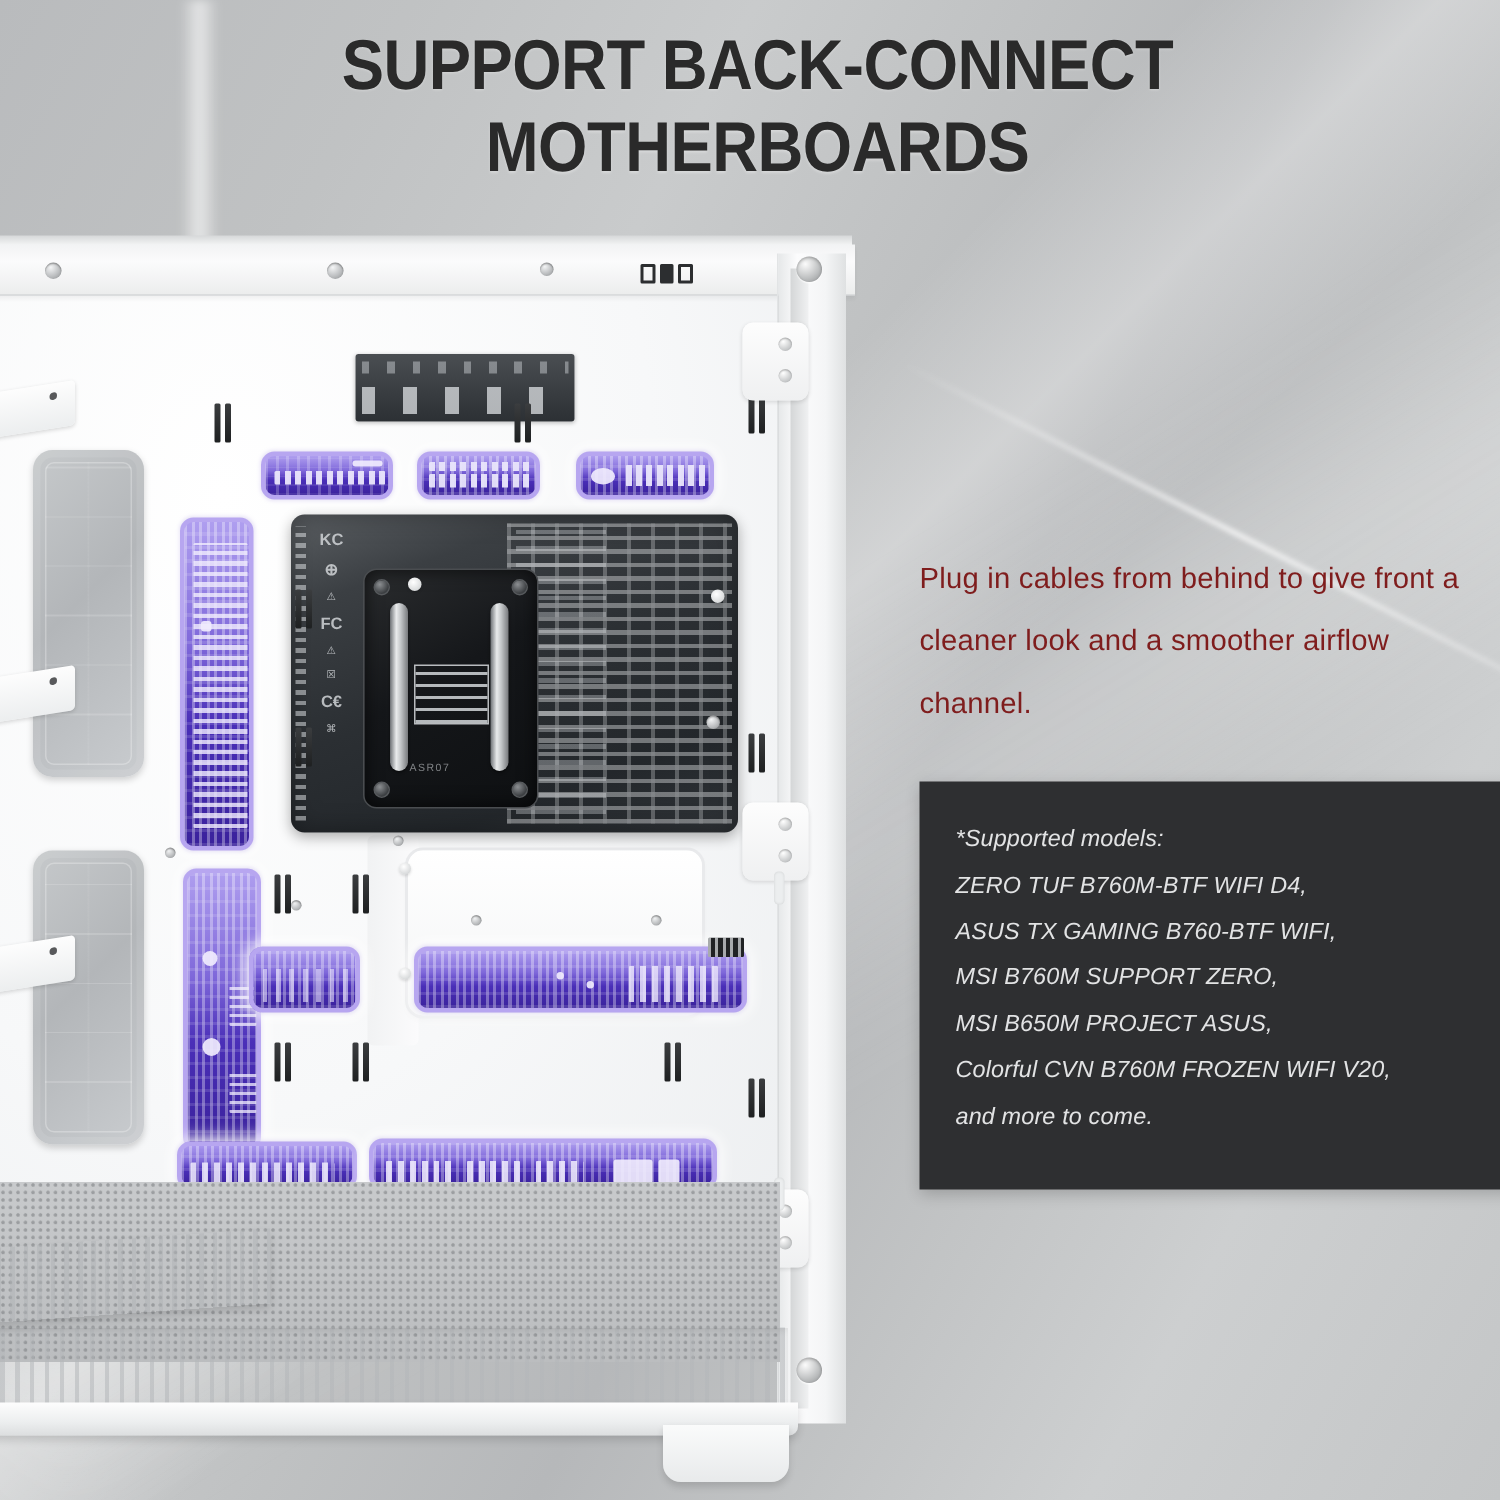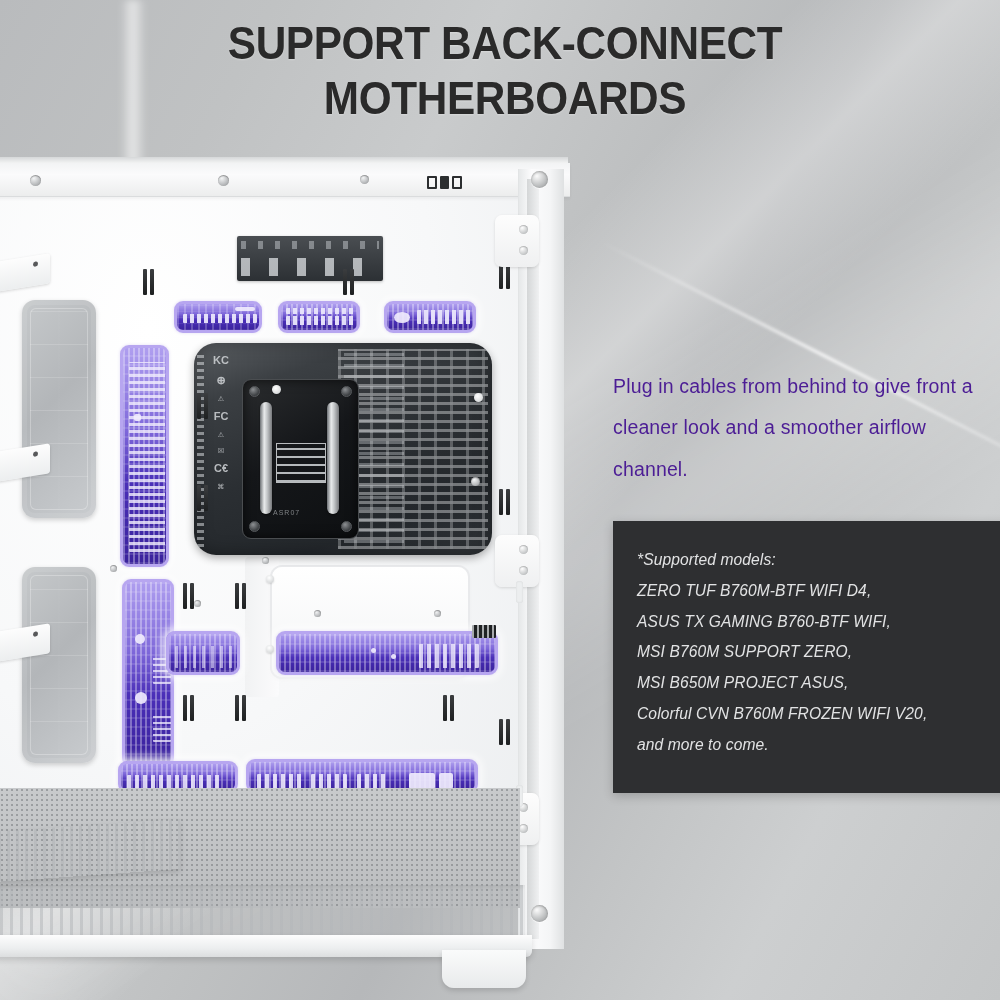--- a/index.html
+++ b/index.html
@@ -48,21 +48,21 @@
     font-weight: 700; font-size: 47px; line-height: 1.16;
     letter-spacing: -0.4px;
     transform: scaleX(0.9); transform-origin: center top;
     text-shadow: 0 1px 2px rgba(255,255,255,0.3);
   }
   #headline .l { display: block; white-space: nowrap; }
 
   
   #body-copy {
     position: absolute; left: 613px; top: 366px; width: 370px;
-    color: #4c1d95; font-size: 19.5px; line-height: 2.12;
+    color: #7f1d1d; font-size: 19.5px; line-height: 2.12;
     letter-spacing: 0.15px;
   }
 
   
   #spec-box {
     position: absolute; left: 613px; top: 521px; width: 444px; height: 272px;
     background: #2e2f31;
     box-shadow: 0 3px 10px rgba(0,0,0,0.20);
     padding: 24px 0 0 24px;
   }
@@ -183,21 +183,21 @@
     background: repeating-linear-gradient(90deg,#e9e5fb 0 4px, rgba(74,47,184,0) 4px 7px);
     border-radius: 1px; opacity: 0.95;
   }
   .blk {
     position: absolute; background: #f0ecfd; border-radius: 2px; opacity: 0.92;
   }
 
   
   #mobo {
     position: absolute; left: 204px; top: 146px; width: 298px; height: 212px;
-    border-radius: 22px;
+    border-radius: 9px;
     background:
       linear-gradient(160deg,#5c6064 0%,#3b3f43 20%,#2b2f33 50%,#23272b 78%,#303438 100%);
     box-shadow: 0 3px 9px rgba(0,0,0,0.32), inset 0 0 18px rgba(0,0,0,0.35);
     overflow: hidden;
   }
   
   #mobo .pads {
     position: absolute; right: 4px; top: 6px; width: 150px; height: 200px;
     background-image:
       repeating-linear-gradient(0deg, rgba(236,238,240,0.80) 0 3px, transparent 3px 9px),

